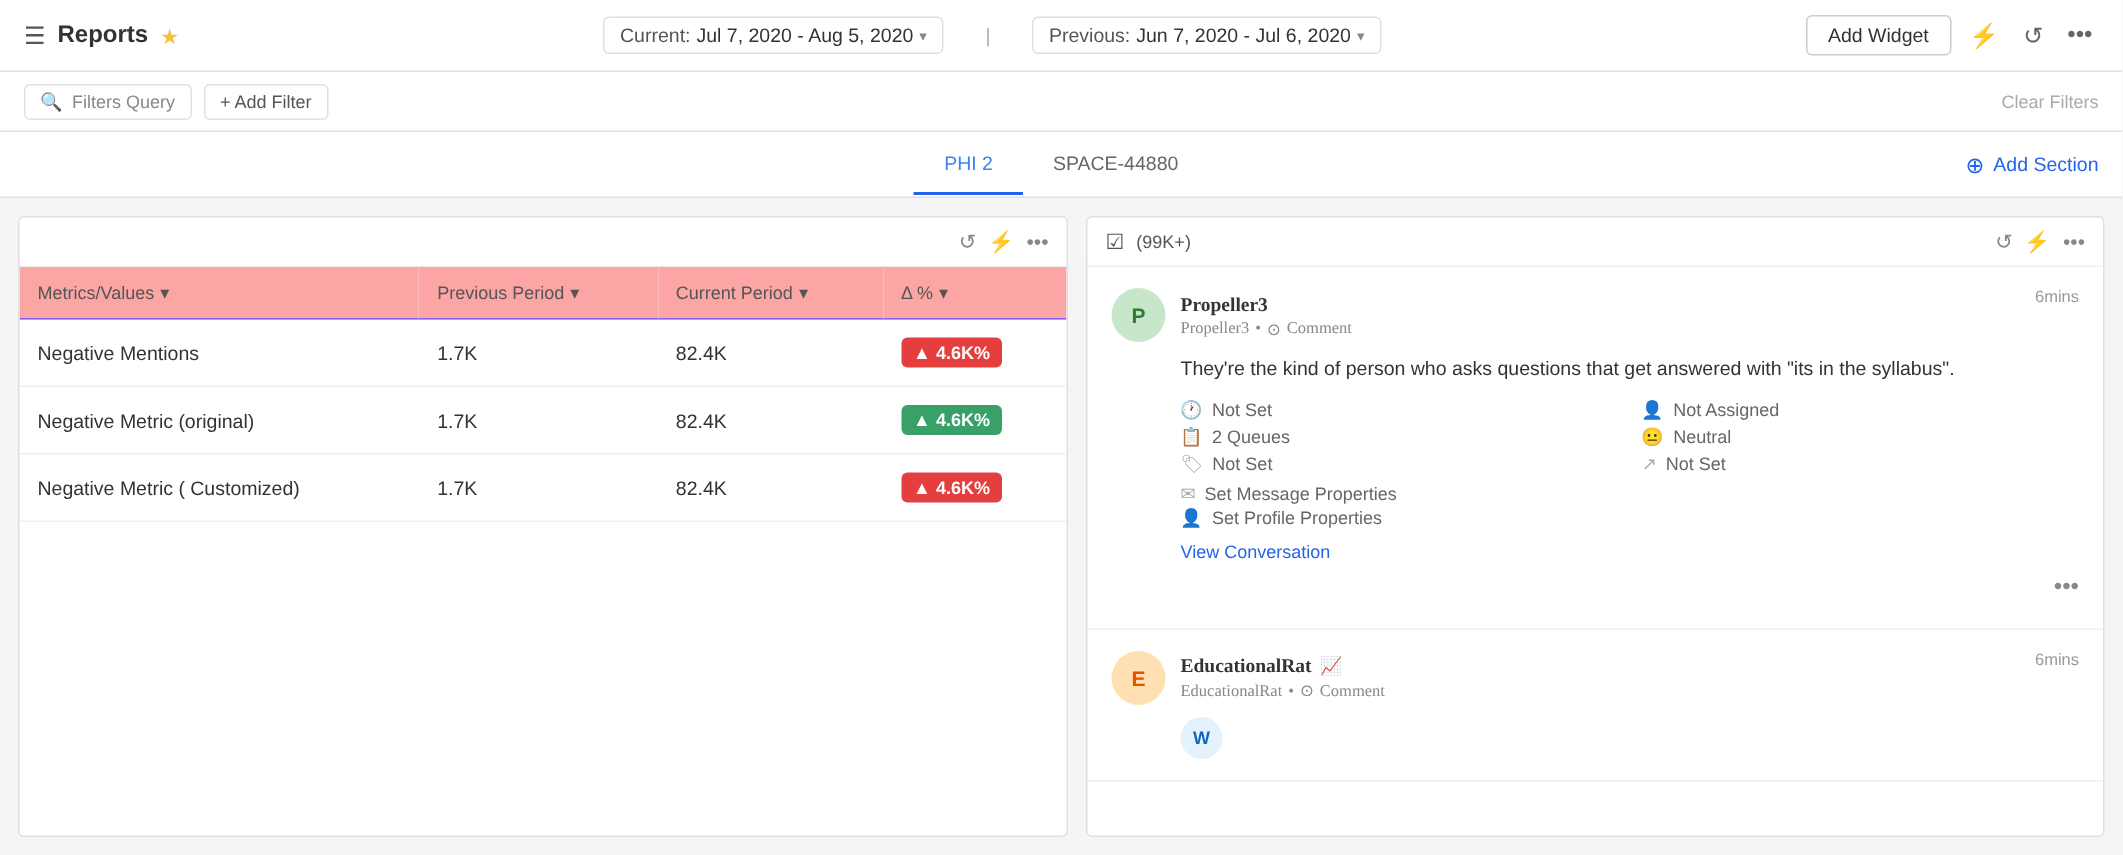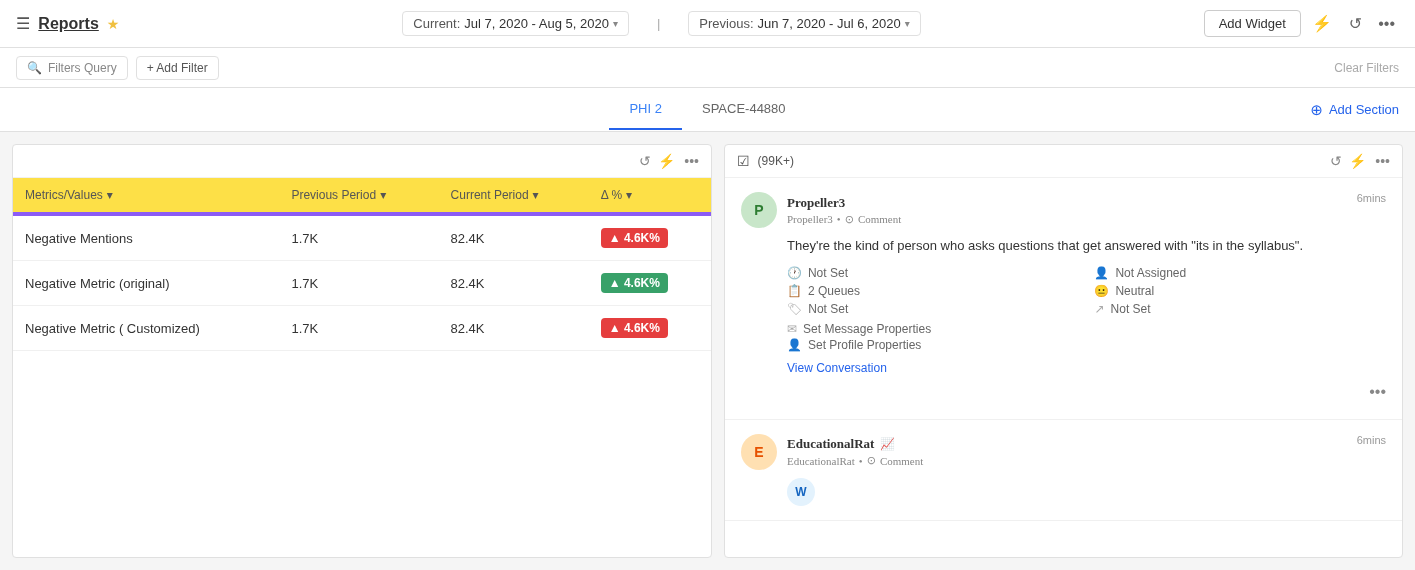--- a/index.html
+++ b/index.html
@@ -6,21 +6,21 @@
     body { font-family: -apple-system, BlinkMacSystemFont, 'Segoe UI', sans-serif; font-size: 13px; color: #333; background: #f5f5f5; overflow: hidden; }
 
     
     .top-nav {
       display: flex; align-items: center; justify-content: space-between;
       background: #fff; border-bottom: 1px solid #e0e0e0;
       padding: 0 16px; height: 48px;
     }
     .top-nav-left { display: flex; align-items: center; gap: 8px; }
     .hamburger-icon { cursor: pointer; color: #555; font-size: 16px; }
-    .app-title { font-size: 16px; font-weight: 600; color: #333; text-decoration: underline; }
+    .app-title { font-size: 16px; font-weight: 600; color: #333; }
     .star-icon { color: #f0c040; font-size: 14px; }
     .top-nav-center { display: flex; align-items: center; gap: 20px; }
     .period-label { font-size: 13px; color: #555; }
     .period-value { font-size: 13px; color: #333; font-weight: 500; }
     .period-dropdown { background: none; border: 1px solid #e0e0e0; border-radius: 4px; padding: 4px 10px; font-size: 13px; cursor: pointer; display: flex; align-items: center; gap: 4px; }
     .period-sep { color: #aaa; margin: 0 8px; }
     .top-nav-right { display: flex; align-items: center; gap: 8px; }
     .btn-outline { border: 1px solid #ccc; background: #fff; border-radius: 4px; padding: 5px 14px; font-size: 13px; cursor: pointer; color: #333; }
     .icon-btn { background: none; border: none; cursor: pointer; color: #666; font-size: 16px; padding: 4px; }
 
@@ -64,21 +64,21 @@
       display: flex; align-items: center; justify-content: flex-end;
       padding: 8px 12px; gap: 8px; border-bottom: 1px solid #f0f0f0;
     }
     .panel-icon-btn { background: none; border: none; cursor: pointer; color: #888; font-size: 14px; }
 
     
     .data-table { width: 100%; border-collapse: collapse; font-size: 13px; }
     .data-table th {
       text-align: right; padding: 10px 12px;
       color: #555; font-weight: 500; font-size: 12px;
-      border-bottom: 4px solid #8b5cf6; background: #fde047;
+      border-bottom: 1px solid #8b5cf6; background: #fca5a5;
       cursor: pointer;
     }
     .data-table th .col-header { display: flex; align-items: center; gap: 4px; }
     .data-table td { padding: 12px 12px; border-bottom: 1px solid #f0f0f0; color: #333; }
     .badge-red { background: #e53e3e; color: #fff; border-radius: 4px; padding: 3px 8px; font-size: 12px; font-weight: 600; display: inline-flex; align-items: center; gap: 3px; }
     .badge-green { background: #38a169; color: #fff; border-radius: 4px; padding: 3px 8px; font-size: 12px; font-weight: 600; display: inline-flex; align-items: center; gap: 3px; }
 
     
     .right-panel {
       flex: 1; background: #fff; border: 1px solid #e0e0e0;

